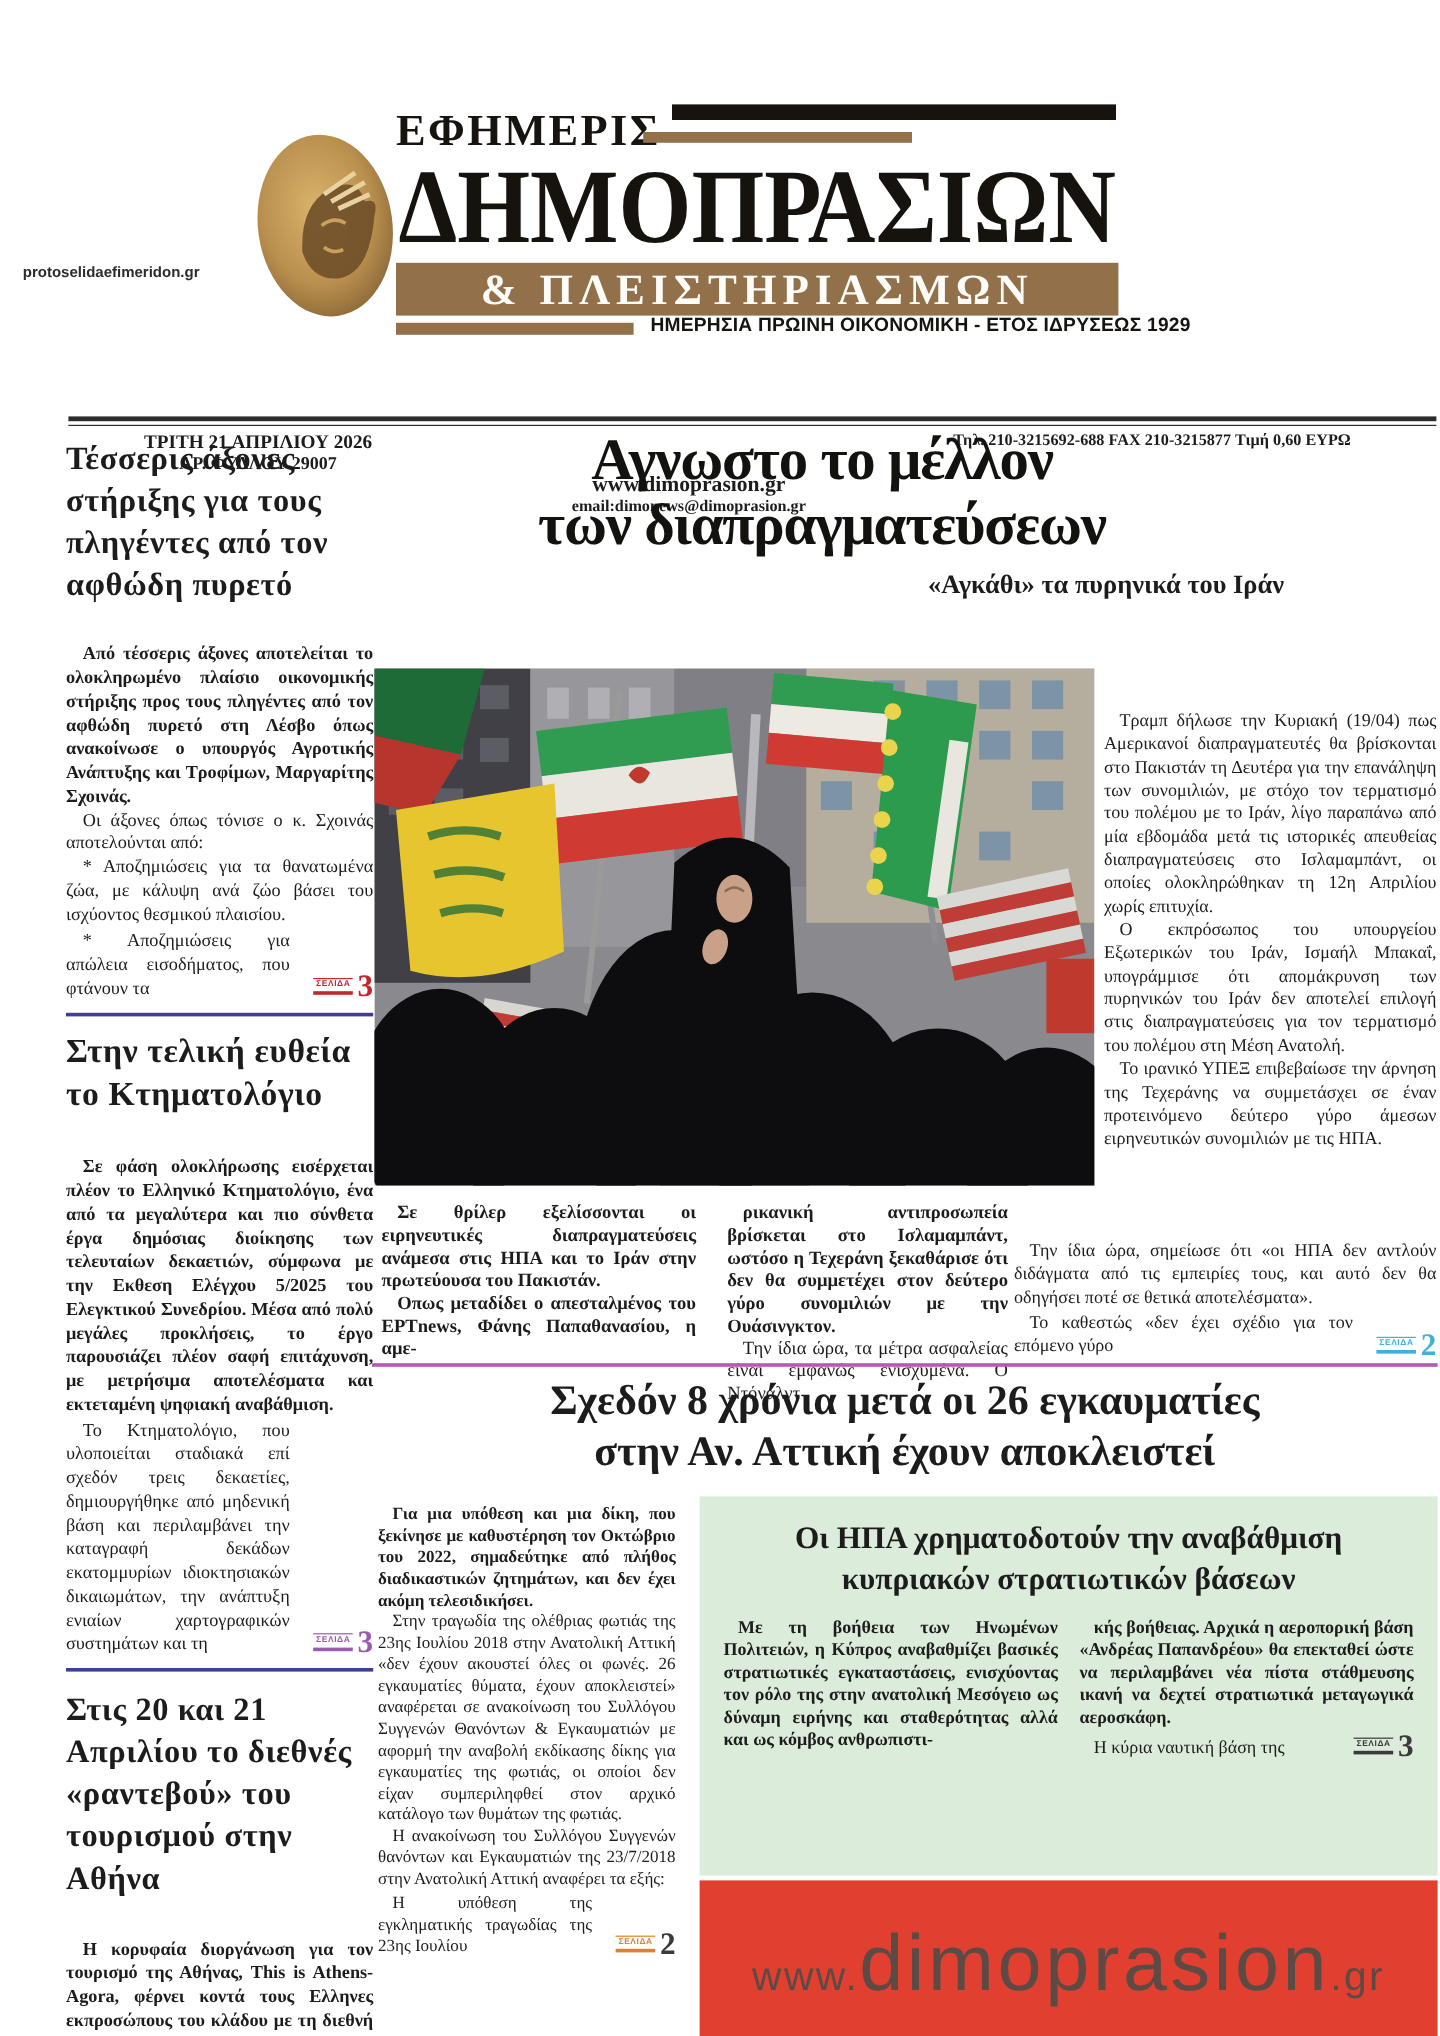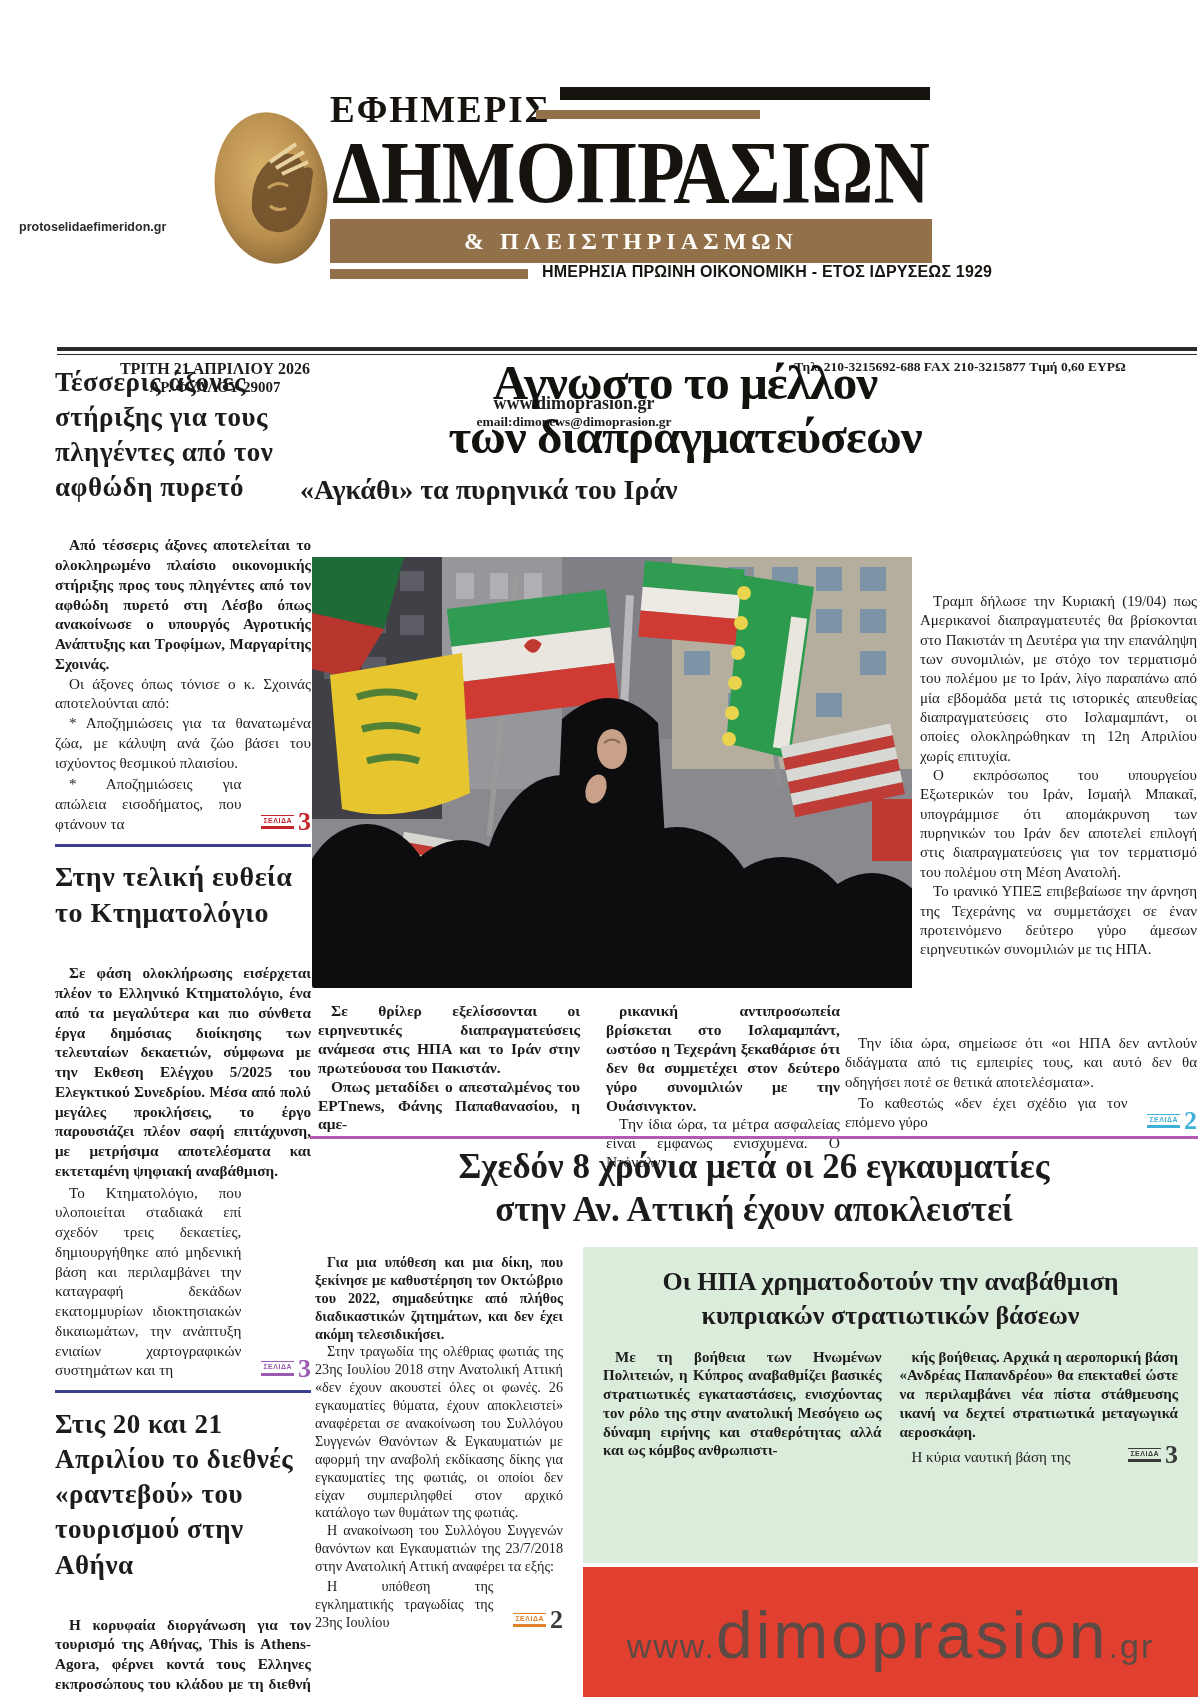--- a/index.html
+++ b/index.html
@@ -6,21 +6,21 @@
   .page{position:relative;width:1200px;height:1697px;margin:0 auto;background:#ffffff;
         font-family:"Liberation Serif", serif;color:#1c1c1c;overflow:hidden;}
   .abs{position:absolute;}
   
   .watermark{left:2px;top:220px;font:bold 12.5px "Liberation Sans",sans-serif;color:#2b2b2b;margin-left:17px;}
   .mh-topbar{left:560px;top:87px;width:370px;height:13px;background:#17130f;}
   .mh-pretitle{left:330px;top:88px;font-size:37px;font-weight:bold;letter-spacing:2px;color:#17130f;}
   .mh-preline{left:536px;top:110px;width:224px;height:9px;background:#92714a;}
   .mh-title-svg{left:332px;top:124px;}
   .mh-band{left:330px;top:219px;width:602px;height:44px;background:#92714a;display:flex;align-items:center;justify-content:center;}
-  .mh-band span{color:#fdfcf8;font-size:24px;font-weight:bold;letter-spacing:5px;}
+  .mh-band span{color:#fdfcf8;font-size:36px;font-weight:bold;letter-spacing:5px;}
   .mh-subbar{left:330px;top:269px;width:198px;height:10px;background:#92714a;}
   .mh-tagline{left:542px;top:263px;width:392px;font:bold 16px "Liberation Sans",sans-serif;
               color:#17130f;white-space:nowrap;letter-spacing:0.2px;}
   
   .rule-double{left:57px;top:347px;width:1140px;height:3px;border-top:4px solid #2b2b2b;border-bottom:1px solid #2b2b2b;}
   .lc-rule{border-top:3px solid #3d3f8f;margin:10px 0 6px 0;}
   .rule-magenta{left:310px;top:1136px;width:888px;height:0;border-top:3px solid #b55ab2;}
   
   .info{text-align:center;font-weight:bold;}
   .info-date{left:85px;top:360px;width:260px;font-size:16px;}
@@ -42,21 +42,21 @@
   .jump-row p{flex:1;}
   .jump{display:inline-flex;align-items:center;gap:4px;white-space:nowrap;}
   .jlogo{display:inline-block;font:bold 7px "Liberation Sans",sans-serif;letter-spacing:0.5px;
          border-top:1px solid currentColor;border-bottom:3px solid currentColor;padding:1px 2px;line-height:1.2;}
   .jnum{font-size:26px;font-weight:bold;line-height:0.9;}
   .c-red{color:#c3272c}.c-purple{color:#9a5ab0}.c-cyan{color:#3fb0d8}
   .c-dark{color:#3a3a3a}.c-orange{color:#e0802a}
   
   .lead-head{left:300px;top:356px;width:770px;text-align:center;font-size:49px;font-weight:bold;
              line-height:1.1;letter-spacing:-1px;color:#14120f;}
-  .lead-sub{left:300px;top:474px;width:770px;text-align:left;font-size:28px;font-weight:bold;}
+  .lead-sub{left:300px;top:474px;width:770px;text-align:right;font-size:22px;font-weight:bold;}
   .photo{left:312px;top:557px;width:600px;height:431px;}
   .photo svg{display:block;width:100%;height:100%;}
   .lead-right{left:920px;top:592px;width:277px;}
   .lead-right p, .lead-wide p{font-size:15px;line-height:1.29;text-align:justify;text-indent:13px;margin:0;}
   .lead-wide{left:845px;top:1034px;width:352px;}
   .cap-col1{left:318px;top:1002px;width:262px;}
   .cap-col2{left:606px;top:1002px;width:234px;}
   .cap-col1 p,.cap-col2 p{font-size:15.5px;line-height:1.22;text-align:justify;text-indent:13px;margin:0;}
   
   .fire-head{left:310px;top:1146px;width:888px;text-align:center;font-weight:bold;font-size:35px;line-height:1.22;}

